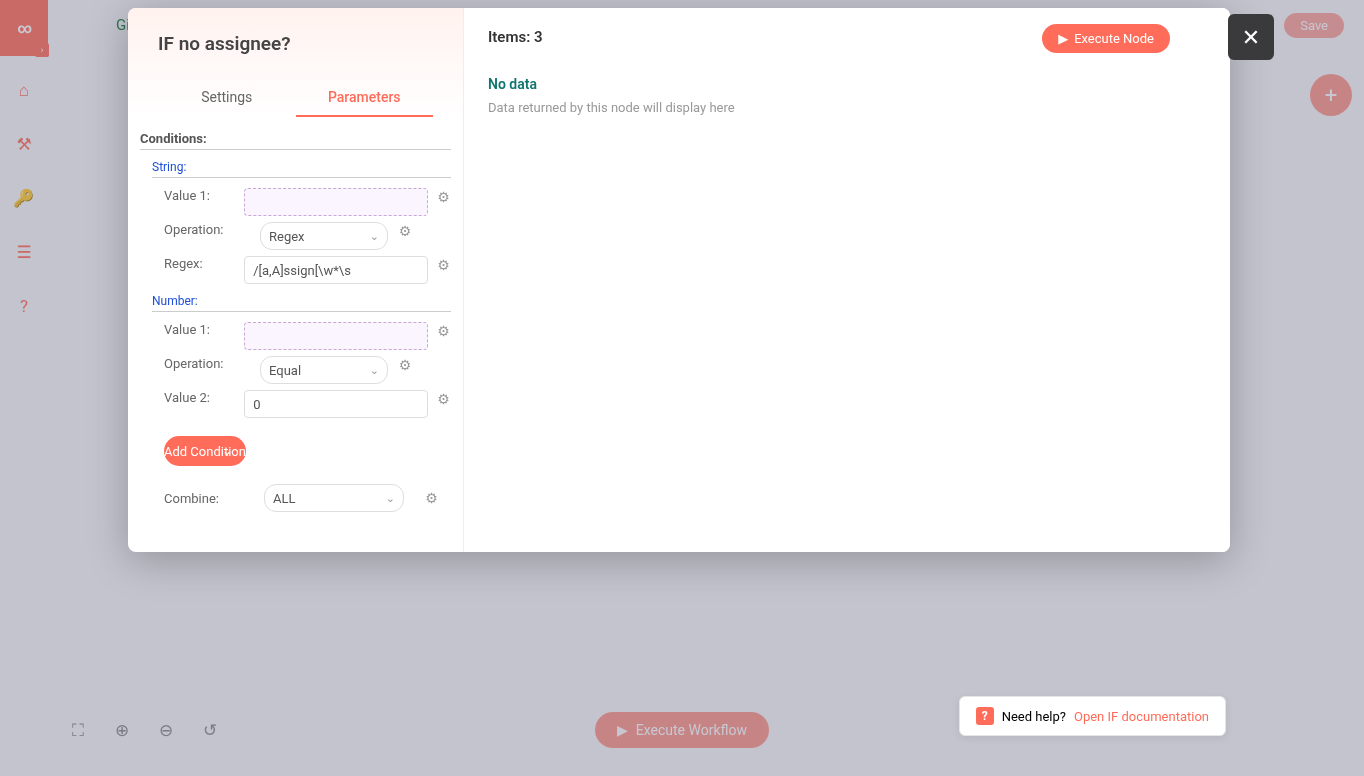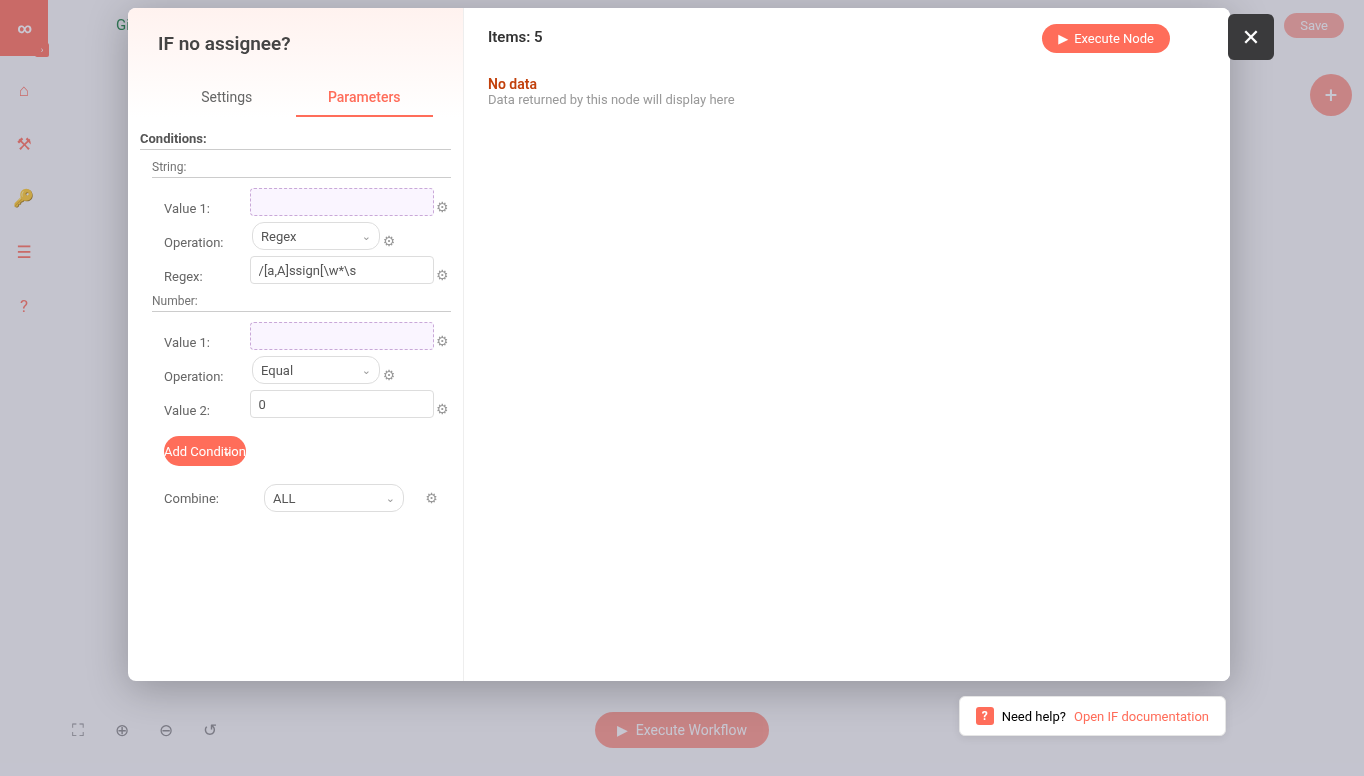--- a/index.html
+++ b/index.html
@@ -20,45 +20,45 @@
   .breadcrumb-text { font-size:15px; color:#15803d;margin-left:36px; }
   .save-btn { margin-left:auto; background:#ff6d5a; color:#fff; border:none; border-radius:14px; padding:5px 16px; font-size:13px; opacity:0.6;}
   .add-fab { position:absolute; right:12px; top:74px; width:42px; height:42px; border-radius:50%; background:#ff6d5a; color:#fff; display:flex; align-items:center; justify-content:center; font-size:22px; z-index:1; opacity:0.7;}
   
   
   .bottom-tools { position:absolute; left:60px; bottom:28px; display:flex; gap:8px; z-index:1;}
   .tool-btn { width:36px; height:36px; display:flex; align-items:center; justify-content:center; color:#888; font-size:17px; border-radius:4px;}
   .exec-wf { position:absolute; left:50%; transform:translateX(-50%); bottom:28px; background:#ff6d5a; color:#fff; border:none; border-radius:20px; padding:10px 22px; font-size:14px; display:flex; align-items:center; gap:8px; z-index:1; opacity:0.7;}
   
   
-  .modal { position:absolute; left:128px; top:8px; width:1102px; height:673px; background:#fff; border-radius:8px; box-shadow:0 8px 40px rgba(0,0,0,0.25); z-index:10; display:flex; overflow:hidden;}
+  .modal { position:absolute; left:128px; top:8px; width:1102px; height:544px; background:#fff; border-radius:8px; box-shadow:0 8px 40px rgba(0,0,0,0.25); z-index:10; display:flex; overflow:hidden;}
   .modal-left { width:336px; display:flex; flex-direction:column; border-right:1px solid #eee;}
   .modal-title-area { background:linear-gradient(#fff2ef,#fff); padding:24px 30px 0 30px;}
   .modal-title { font-size:19px; font-weight:600; color:#444;}
   .tabs { display:flex; margin-top:24px;}
   .tab { flex:1; text-align:center; padding:10px 0; font-size:14px; color:#666; cursor:pointer; border-bottom:2px solid transparent;}
   .tab.active { color:#ff6d5a; border-bottom:2px solid #ff6d5a; font-weight:500;}
   .params-body { padding:14px 12px 14px 12px; overflow-y:auto; flex:1;}
   .section-label { font-size:13px; color:#555; border-bottom:1px solid #ccc; padding-bottom:3px; margin-bottom:10px;font-weight:bold;}
-  .group-label { font-size:12px; color:#737373; border-bottom:1px solid #ccc; padding-bottom:3px; margin:10px 0 10px 12px;}
-  .field-row { display:flex; align-items:flex-end; margin:6px 0 6px 24px; }
+  .group-label { font-size:12px; color:#1d4ed8; border-bottom:1px solid #ccc; padding-bottom:3px; margin:10px 0 10px 12px;}
+  .field-row { display:flex; align-items:flex-start; margin:6px 0 6px 24px; gap:8px;}
   .field-label { width:88px; font-size:13px; color:#666;}
   .field-input { flex:0 0 128px; height:28px; border:1px solid #ddd; border-radius:4px; padding:0 8px; font-size:13px; color:#555; background:#fff;}
   .field-input.expression { border:1px dashed #c9a8d8; background:#faf5ff;}
   .field-select { flex:0 0 128px; height:28px; border:1px solid #ddd; border-radius:12px; padding:0 8px; font-size:13px; color:#555; background:#fff; display:flex; align-items:center; justify-content:space-between;}
   .chev { color:#999; font-size:11px;}
   .gear { width:18px; height:18px; color:#999; font-size:14px; display:flex; align-items:center; justify-content:center;}
   .add-cond-btn { margin:18px 12px 8px 24px; background:#ff6d5a; color:#fff; border:none; border-radius:16px; height:30px; display:flex; align-items:center; justify-content:center; position:relative; font-size:13px; cursor:pointer;}
   .add-cond-chev { position:absolute; right:14px; font-size:12px;}
   .combine-row { display:flex; align-items:center; margin:18px 12px 6px 24px; gap:20px;}
   
   .modal-right { flex:1; padding:20px 24px; position:relative; background:#fff;}
   .items-line { font-size:15px; font-weight:600; color:#333;}
-  .nodata { margin-top:30px; font-size:14px; font-weight:600; color:#c2410c;}
-  .nodat-sub { margin-top:0; font-size:13px; color:#999;}
+  .nodata { margin-top:30px; font-size:14px; font-weight:600; color:#0f766e;}
+  .nodat-sub { margin-top:8px; font-size:13px; color:#999;}
   .exec-node { position:absolute; top:16px; right:60px; background:#ff6d5a; color:#fff; border:none; border-radius:16px; padding:7px 16px; font-size:13px; display:flex; align-items:center; gap:6px; cursor:pointer;}
   
   
   .help-box { position:absolute; right:138px; bottom:40px; background:#fff; border:1px solid #e5e5e5; border-radius:6px; padding:10px 16px; font-size:13px; display:flex; align-items:center; gap:8px; z-index:20; box-shadow:0 2px 8px rgba(0,0,0,0.08);}
   .help-q { width:18px; height:18px; background:#ff6d5a; color:#fff; border-radius:3px; display:flex; align-items:center; justify-content:center; font-size:12px; font-weight:bold;}
   .help-link { color:#ff6d5a; cursor:pointer;}
   
   
   .close-attached { position:absolute; left:1228px; top:14px; width:46px; height:46px; background:#3a3a3c; border-radius:6px; display:flex; align-items:center; justify-content:center; color:#fff; font-size:22px; cursor:pointer; z-index:20;}
 </style>
@@ -158,21 +158,21 @@
         <div class="field-select" style="flex:0 0 140px">
           <span>ALL</span>
           <span class="chev">⌄</span>
         </div>
         <div class="gear">⚙</div>
       </div>
     </div>
   </div>
 
   <div class="modal-right">
-    <div class="items-line">Items: 5</div>
+    <div class="items-line">Items: 3</div>
     <div class="nodata">No data</div>
     <div class="nodat-sub">Data returned by this node will display here</div>
     <button class="exec-node">
       <span>▶</span>
       <span>Execute Node</span>
     </button>
   </div>
 </div>
 
 <div class="close-attached">

